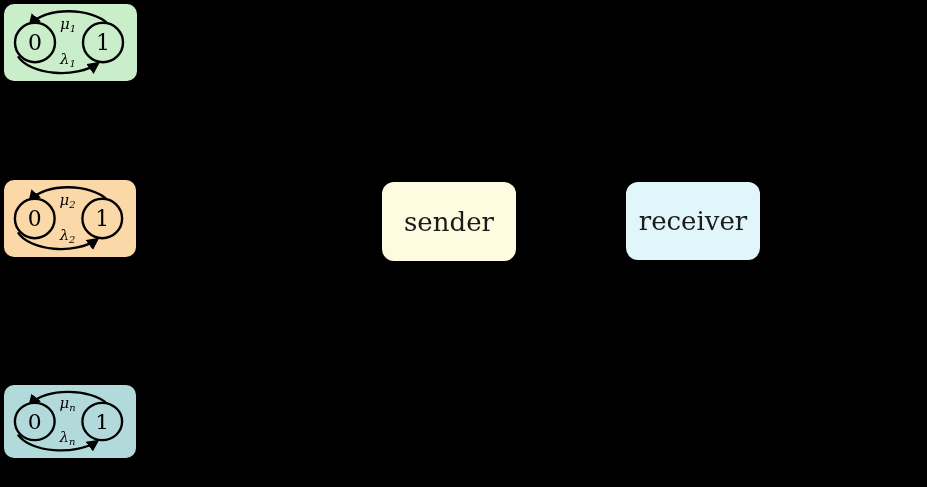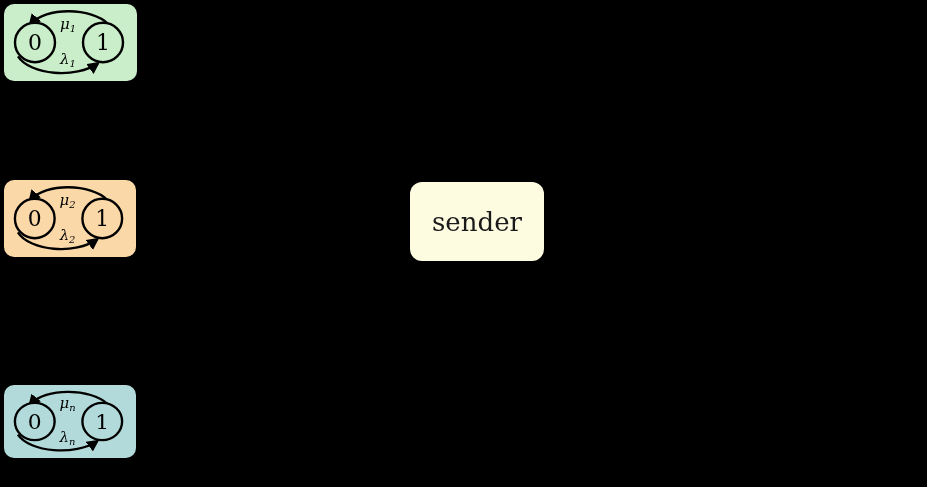--- a/index.html
+++ b/index.html
@@ -36,21 +36,20 @@
   }
   .chain .sub { font-size: 10px; }
   .node {
     position: absolute;
     border-radius: 12px;
     display: flex;
     align-items: center;
     justify-content: center;
     font-size: 26px;
     color: #1a1a1a;
-    margin-left: 28px;
   }
   .sender   { left: 382px; top: 182px; width: 134px; height: 79px; }
   .receiver { left: 626px; top: 182px; width: 134px; height: 78px; }
 </style>
 </head>
 <body>
 
 <div class="canvas" style="background: rgb(0, 0, 0);">
 
   <div class="source s1" style="background: rgb(201, 238, 201);">
@@ -104,14 +103,17 @@
       <text class="num" x="99" y="47">1</text>
       <text class="rate" x="64" y="25"><tspan>μ</tspan><tspan class="sub" dy="3">n</tspan></text>
       <text class="rate" x="64" y="61"><tspan>λ</tspan><tspan class="sub" dy="3">n</tspan></text>
     </svg>
   </div>
 
   <div class="node sender" style="background: rgb(253, 252, 225);">
     <span>sender</span>
   </div>
 
+  <div class="node receiver" style="background: rgb(224, 246, 250);">
+    <span>receiver</span>
+  </div>
 
 </div>
 
 </body></html>

